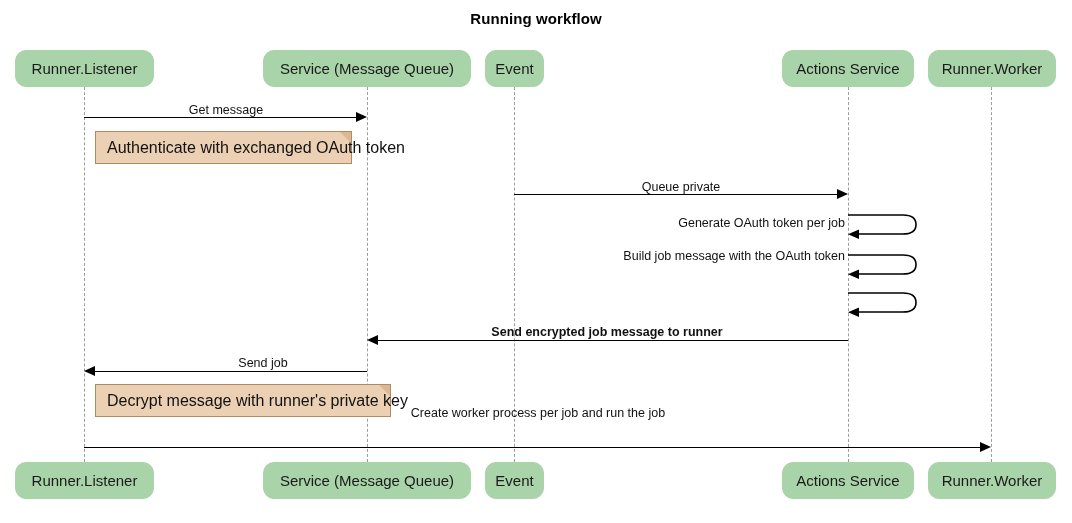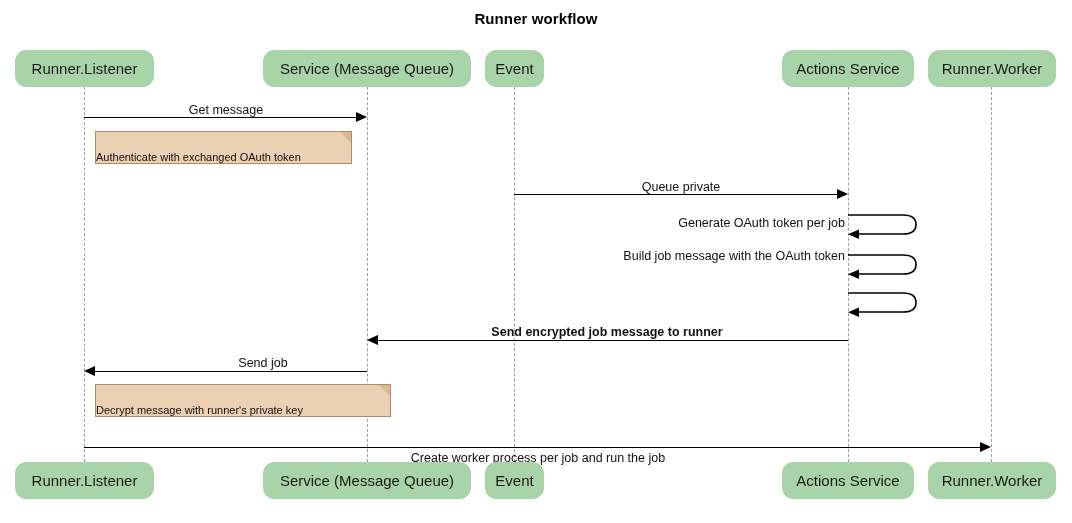--- a/index.html
+++ b/index.html
@@ -91,44 +91,44 @@
   .selfloop svg {
     display: block;
     overflow: visible;
   }
   
   .note {
     position: absolute;
     box-sizing: border-box;
     background: #ecd0b4;
     border: 1px solid #b08a62;
-    font-size: 11px;
+    font-size: 16px;
     color: #111;
     display: flex;
-    align-items: flex-end;
+    align-items: center;
     white-space: nowrap;
-    padding-left: 0;
+    padding-left: 11px;
     padding-right: 9px;
   }
   .note .fold {
     position: absolute;
     top: 0;
     right: 0;
     width: 0;
     height: 0;
     border-left: 11px solid transparent;
     border-top: 11px solid #d9b893;
   }
 </style>
 </head>
 <body>
 
 <div id="canvas">
 
-  <div class="diagram-title">Runner workflow</div>
+  <div class="diagram-title">Running workflow</div>
 
   <div class="lifeline" style="left:84px;  top:87px;  height:375px;"></div>
   <div class="lifeline" style="left:367px; top:87px;  height:375px;"></div>
   <div class="lifeline" style="left:514px; top:87px;  height:375px;"></div>
   <div class="lifeline" style="left:848px; top:87px;  height:375px;"></div>
   <div class="lifeline" style="left:991px; top:87px;  height:375px;"></div>
 
   <div class="participant" style="left:15px; top:50px; width:139px;">
     <span>Runner.Listener</span>
   </div>
@@ -187,21 +187,21 @@
 
   <div class="msg-label center" style="left:226px; top:356px;margin-left:37px;">Send job</div>
   <div class="msg" style="left:95px; top:371px; width:272px;"></div>
   <div class="arrowhead left" style="left:84px; top:366px;"></div>
 
   <div class="note" style="left:95px; top:384px; width:296px; height:33px;">
     <span>Decrypt message with runner's private key</span>
     <span class="fold"></span>
   </div>
 
-  <div class="msg-label center" style="left:538px; top:451px;">Create worker process per job and run the job</div>
+  <div class="msg-label center" style="left:538px; top:406px;">Create worker process per job and run the job</div>
   <div class="msg" style="left:84px; top:447px; width:896px;"></div>
   <div class="arrowhead right" style="left:980px; top:442px;"></div>
 
   <div class="participant" style="left:15px; top:462px; width:139px;">
     <span>Runner.Listener</span>
   </div>
   <div class="participant" style="left:263px; top:462px; width:208px;">
     <span>Service (Message Queue)</span>
   </div>
   <div class="participant" style="left:485px; top:462px; width:59px;">

